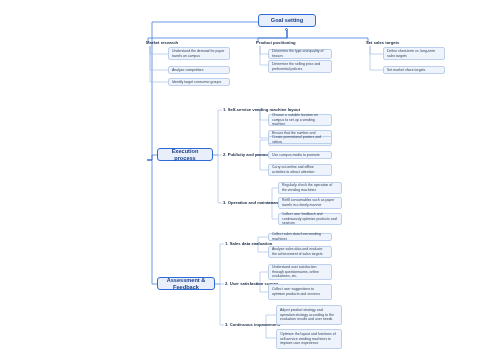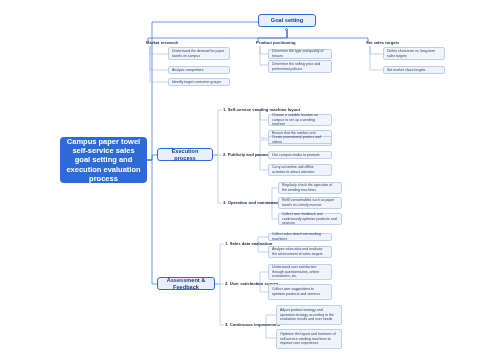--- a/index.html
+++ b/index.html
@@ -137,23 +137,20 @@
       <path d="M254 244 H258 V252 H268"></path>
 
       <path d="M256 284 H260 V272 H268"></path>
       <path d="M256 284 H260 V292 H268"></path>
 
       <path d="M262 325 H266 V315 H276"></path>
       <path d="M262 325 H266 V338 H276"></path>
     </g>
   </svg>
 
-  <div class="node root" style="left:60px; top:137px; width:87px; height:46px;">
-    <span>Campus paper towel self-service sales goal setting and execution evaluation process</span>
-  </div>
 
   <div class="node lvl1" style="left:258px; top:14px; width:58px; height:13px;">
     <span>Goal setting</span>
   </div>
 
   <div class="node lvl2" style="left:145px; top:39px; width:60px; height:8px;">
     <span>Market research</span>
   </div>
   <div class="node lvl2" style="left:255px; top:39px; width:60px; height:8px;">
     <span>Product positioning</span>

